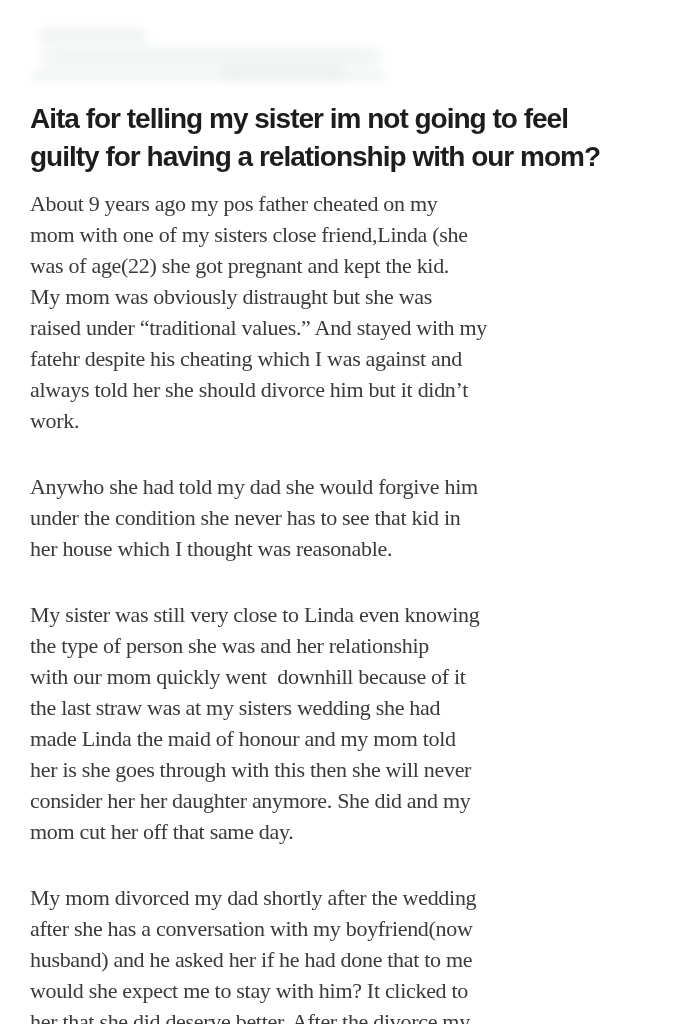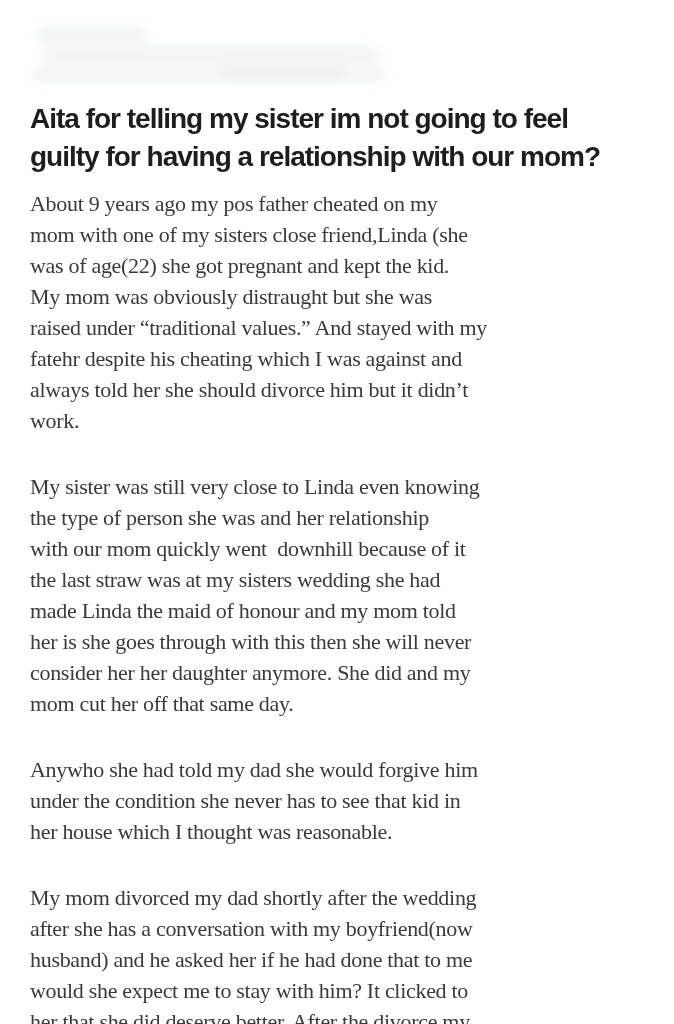--- a/index.html
+++ b/index.html
@@ -73,31 +73,31 @@
 
   <div class="post-body">
     <p class="para">About 9 years ago my pos father cheated on my
 mom with one of my sisters close friend,Linda (she
 was of age(22) she got pregnant and kept the kid.
 My mom was obviously distraught but she was
 raised under “traditional values.” And stayed with my
 fatehr despite his cheating which I was against and
 always told her she should divorce him but it didn’t
 work.</p>
+    <p class="para">Anywho she had told my dad she would forgive him
+under the condition she never has to see that kid in
+her house which I thought was reasonable.</p>
     <p class="para">My sister was still very close to Linda even knowing
 the type of person she was and her relationship
 with our mom quickly went  downhill because of it
 the last straw was at my sisters wedding she had
 made Linda the maid of honour and my mom told
 her is she goes through with this then she will never
 consider her her daughter anymore. She did and my
 mom cut her off that same day.</p>
-    <p class="para">Anywho she had told my dad she would forgive him
-under the condition she never has to see that kid in
-her house which I thought was reasonable.</p>
     <p class="para">My mom divorced my dad shortly after the wedding
 after she has a conversation with my boyfriend(now
 husband) and he asked her if he had done that to me
 would she expect me to stay with him? It clicked to
 her that she did deserve better. After the divorce my</p>
   </div>
 
 </div>
 
 </body></html>

